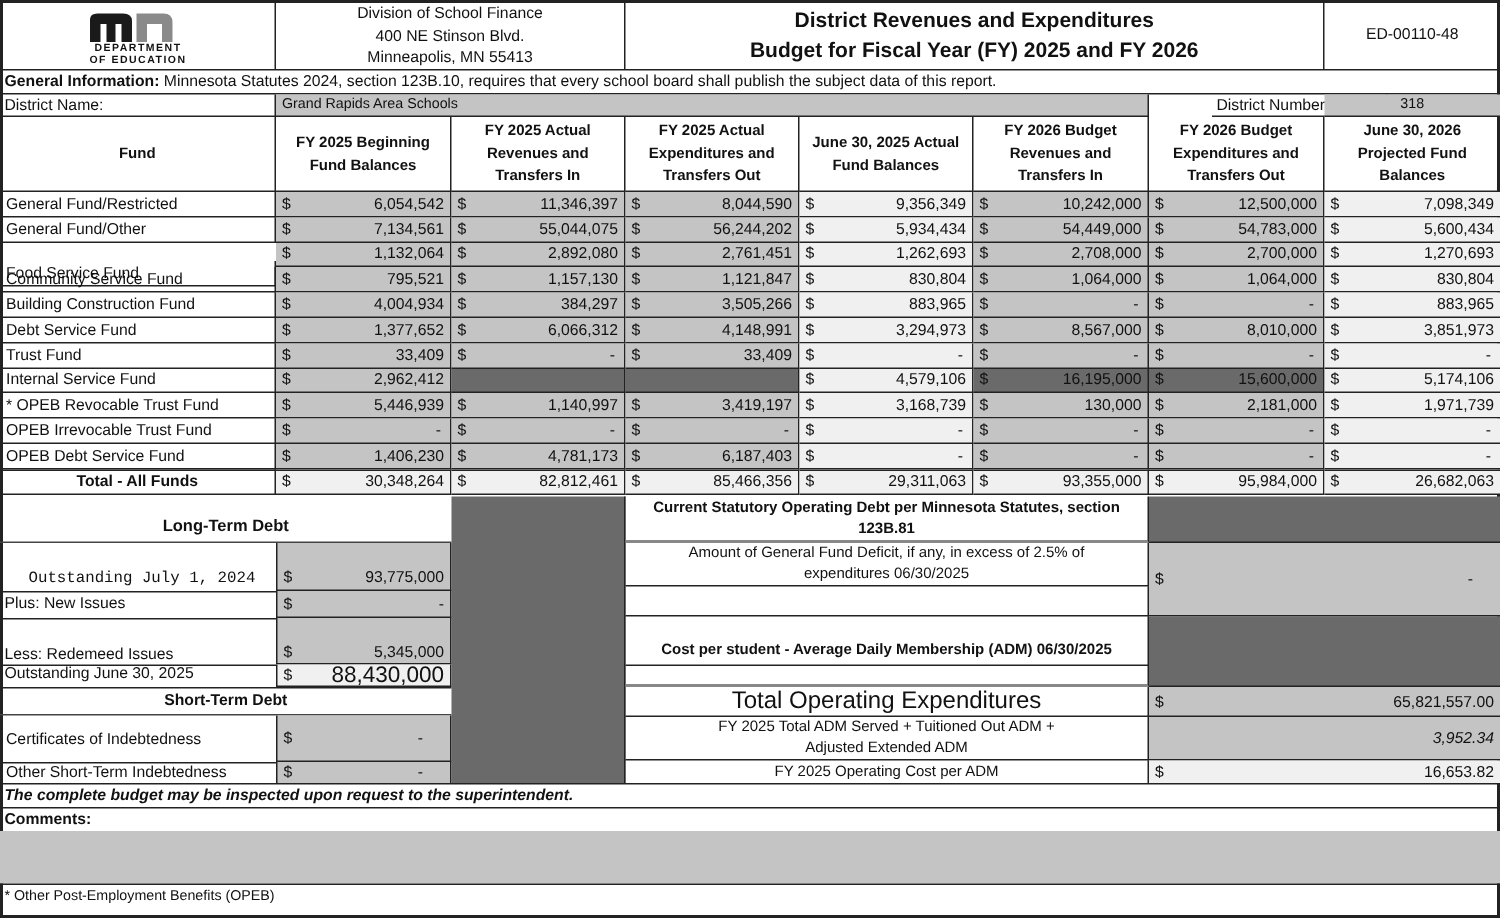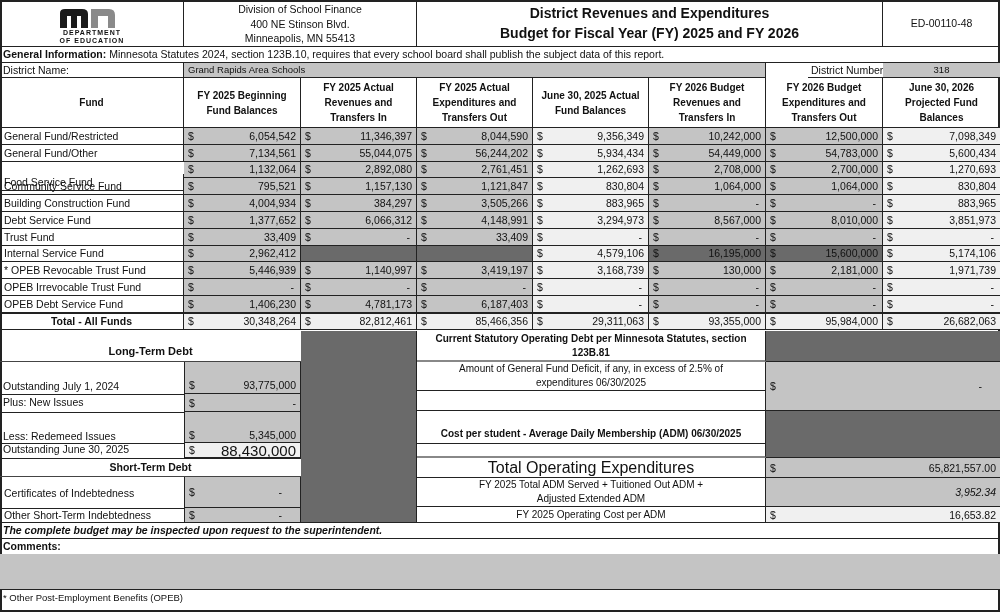--- a/index.html
+++ b/index.html
@@ -431,21 +431,21 @@
     </div>
     <div class="cell pale" style="left: 883px; top: 312.8px; width: 117px; height: 16.8px; border-right: none; border-top: 1.5px solid rgb(34, 34, 34); border-bottom: 1.5px solid rgb(34, 34, 34);">
       <span class="cur">$</span>
       <span class="num">26,682,063</span>
     </div>
   </div>
 
 <div class="abs cen bold" style="left:0;top:331px;width:301px;height:31px;font-size:11px;padding-top:10px;border-bottom:1.5px solid #444;">Long-Term Debt</div>
 
 <div class="abs" style="left:0;top:362px;width:301px;height:32px;">
-  <div class="abs" style="left:3px;bottom:2px;">Outstanding July 1, 2024</div>
+  <div class="abs" style="left:19px;bottom:2px;font-family:Liberation Mono, monospace;">Outstanding July 1, 2024</div>
   <div class="abs lt" style="left:184px;top:0;width:117px;height:32px;border-left:1px solid #222;border-right:1px solid #222;border-bottom:1px solid #222;">
     <span class="abs" style="left:4px;bottom:2px;">$</span>
     <span class="abs" style="right:4px;bottom:2px;">93,775,000</span>
   </div>
 </div>
 <div class="abs" style="left:0;top:394px;width:184px;border-top:1px solid #222;"></div>
 
 <div class="abs" style="left:0;top:394px;width:301px;height:18px;">
   <div class="abs" style="left:3px;top:2px;">Plus: New Issues</div>
   <div class="abs lt" style="left:184px;top:0;width:117px;height:18px;border-left:1px solid #222;border-right:1px solid #222;border-bottom:1px solid #222;">

